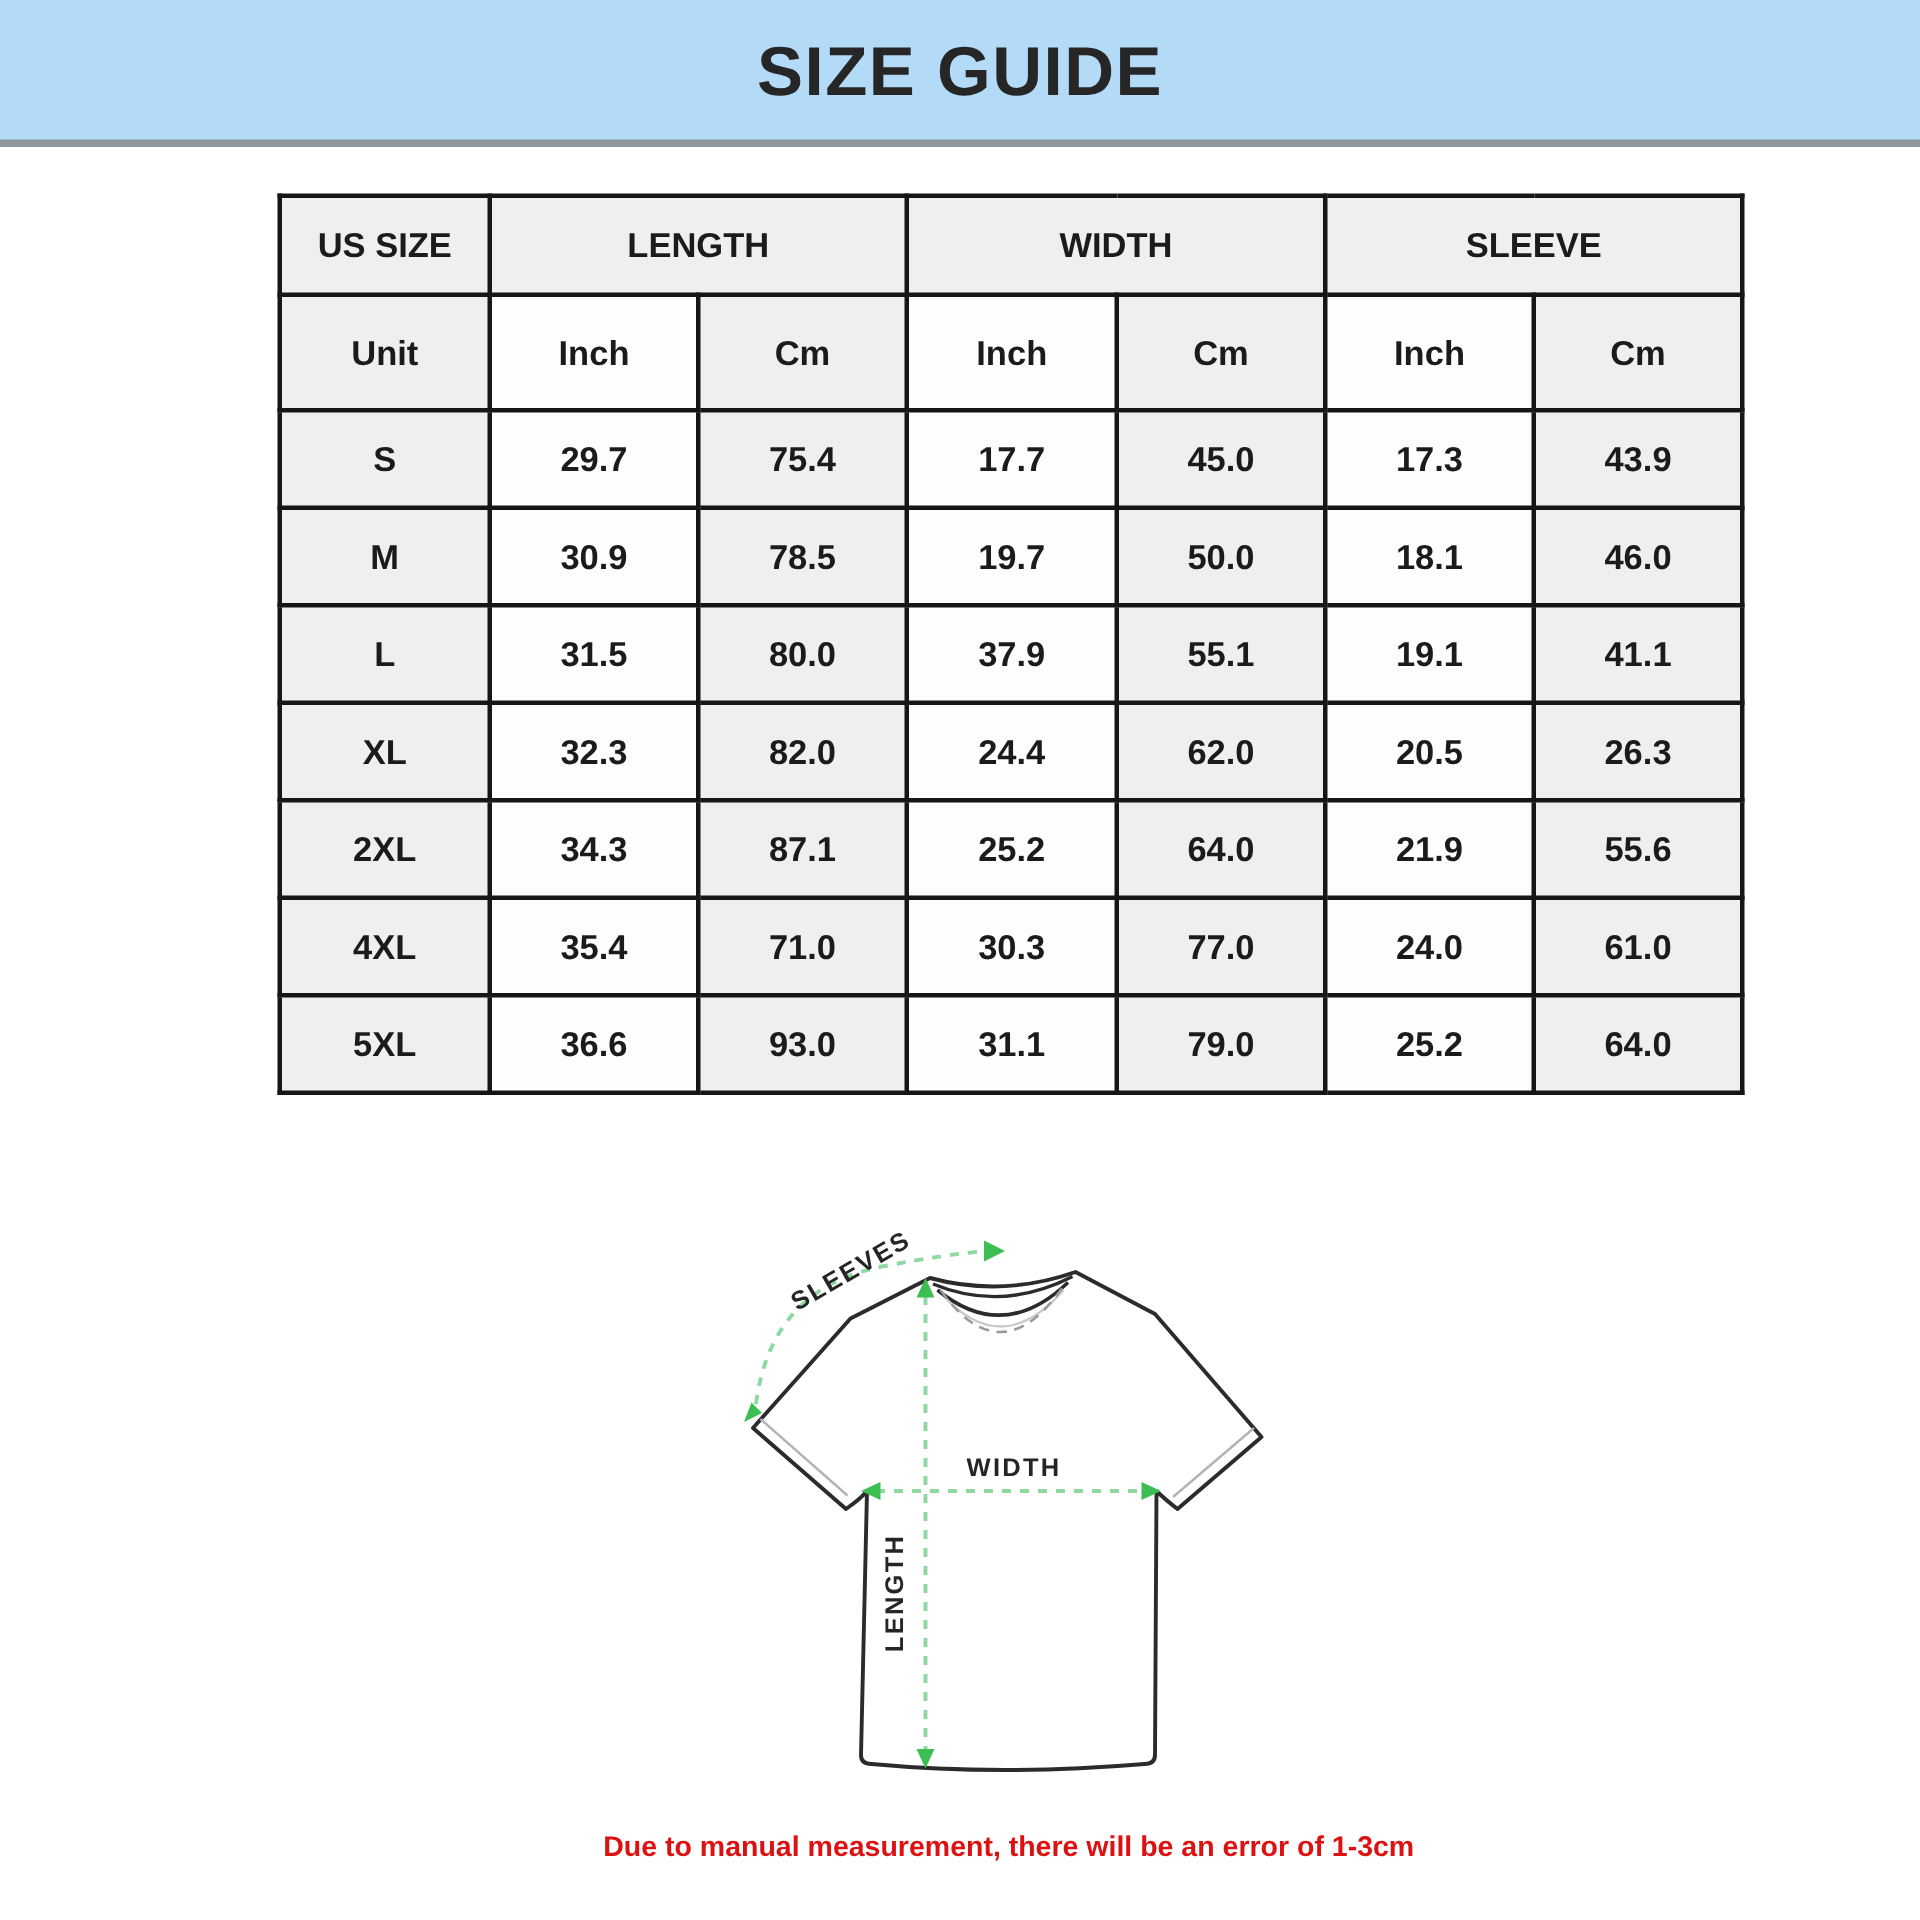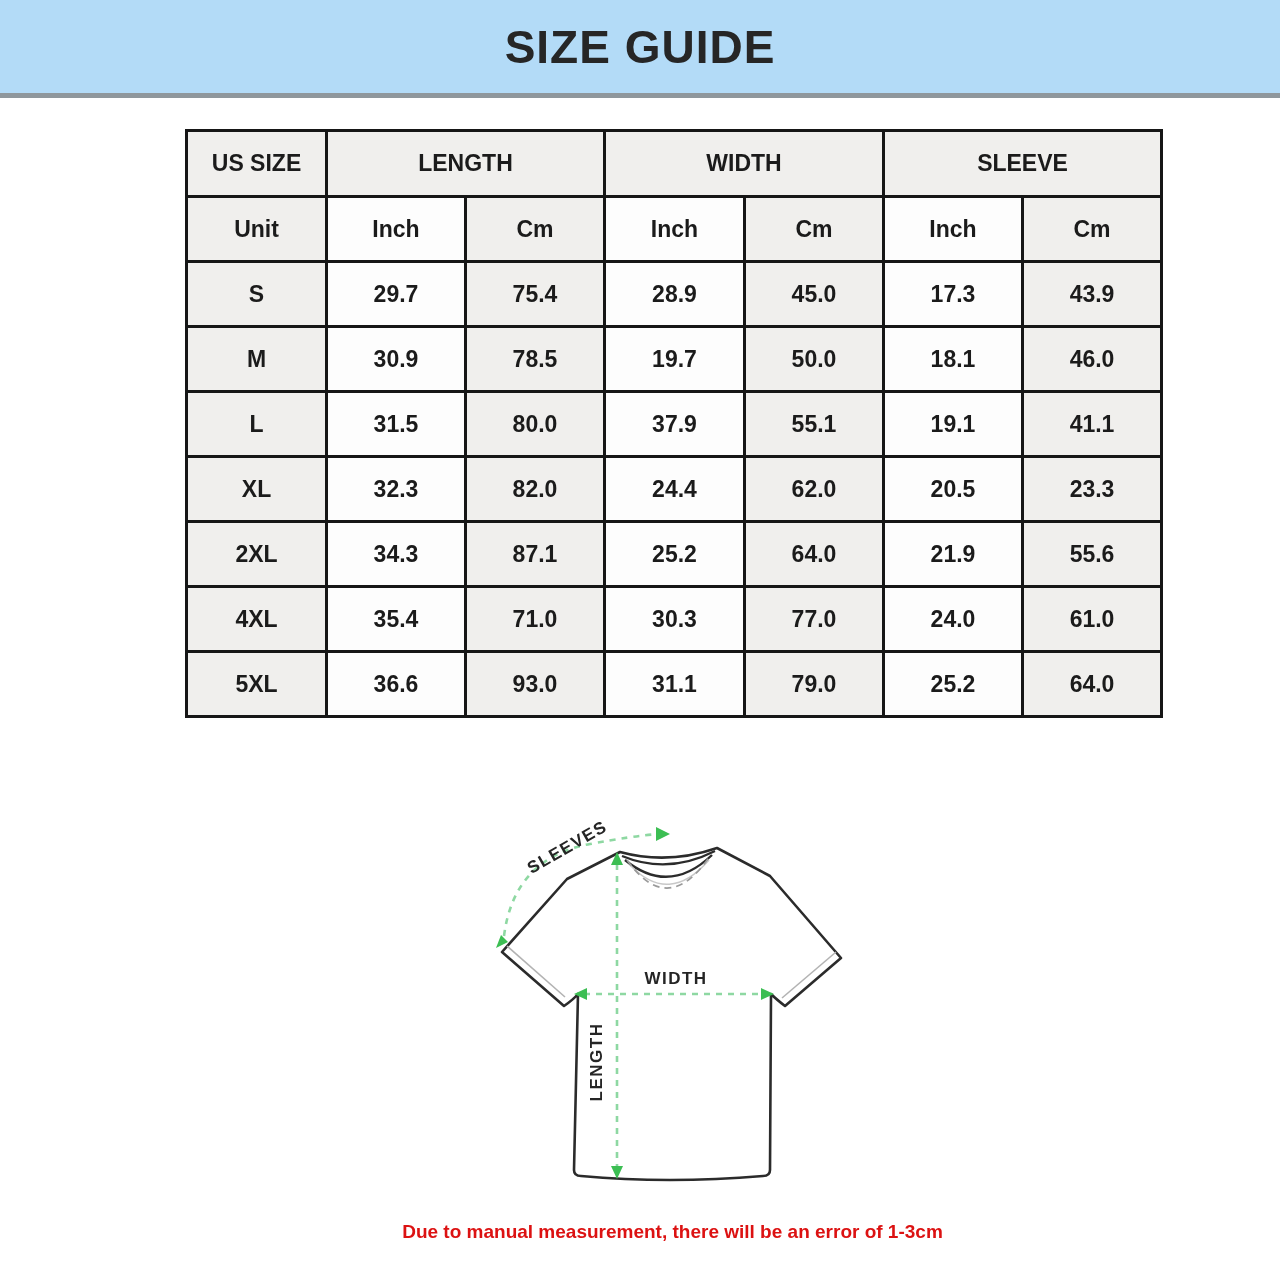--- a/index.html
+++ b/index.html
@@ -28,21 +28,21 @@
     position:absolute; left:153px; top:129px; width:975px;
     border-collapse:collapse; table-layout:fixed;margin-left:32px;
   }
   .size-table th, .size-table td {
     border:3px solid #161616;
     text-align:center; vertical-align:middle;
     font-weight:700; color:#1b1b1b; font-size:23px;
     padding:0;
   }
   .row-group th { height:66px; }
-  .row-unit th  { height:65px; }
+  .row-unit th  { height:77px; }
   .size-table tbody td, .size-table tbody th { height:65px; }
   .bg-gray  { background:#f0efed; }
   .bg-white { background:#fdfdfd; }
 
   
   .diagram {
     position:absolute; left:460px; top:818px; width:560px; height:400px;
   }
   .diagram svg { display:block; width:560px; height:400px; }
   .measure-label {
@@ -89,21 +89,21 @@
       <th class="bg-gray">Cm</th>
       <th class="bg-white">Inch</th>
       <th class="bg-gray">Cm</th>
     </tr>
   </thead>
   <tbody>
     <tr>
       <th class="bg-gray">S</th>
       <td class="bg-white">29.7</td>
       <td class="bg-gray">75.4</td>
-      <td class="bg-white">28.9</td>
+      <td class="bg-white">17.7</td>
       <td class="bg-gray">45.0</td>
       <td class="bg-white">17.3</td>
       <td class="bg-gray">43.9</td>
     </tr>
     <tr>
       <th class="bg-gray">M</th>
       <td class="bg-white">30.9</td>
       <td class="bg-gray">78.5</td>
       <td class="bg-white">19.7</td>
       <td class="bg-gray">50.0</td>
@@ -119,21 +119,21 @@
       <td class="bg-white">19.1</td>
       <td class="bg-gray">41.1</td>
     </tr>
     <tr>
       <th class="bg-gray">XL</th>
       <td class="bg-white">32.3</td>
       <td class="bg-gray">82.0</td>
       <td class="bg-white">24.4</td>
       <td class="bg-gray">62.0</td>
       <td class="bg-white">20.5</td>
-      <td class="bg-gray">23.3</td>
+      <td class="bg-gray">26.3</td>
     </tr>
     <tr>
       <th class="bg-gray">2XL</th>
       <td class="bg-white">34.3</td>
       <td class="bg-gray">87.1</td>
       <td class="bg-white">25.2</td>
       <td class="bg-gray">64.0</td>
       <td class="bg-white">21.9</td>
       <td class="bg-gray">55.6</td>
     </tr>

